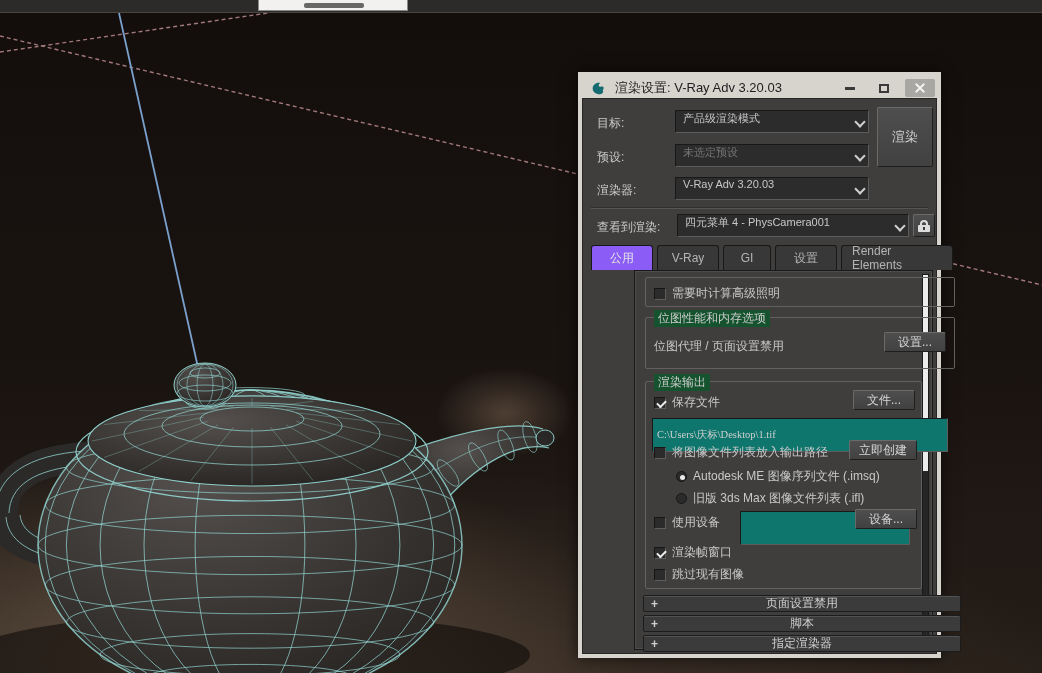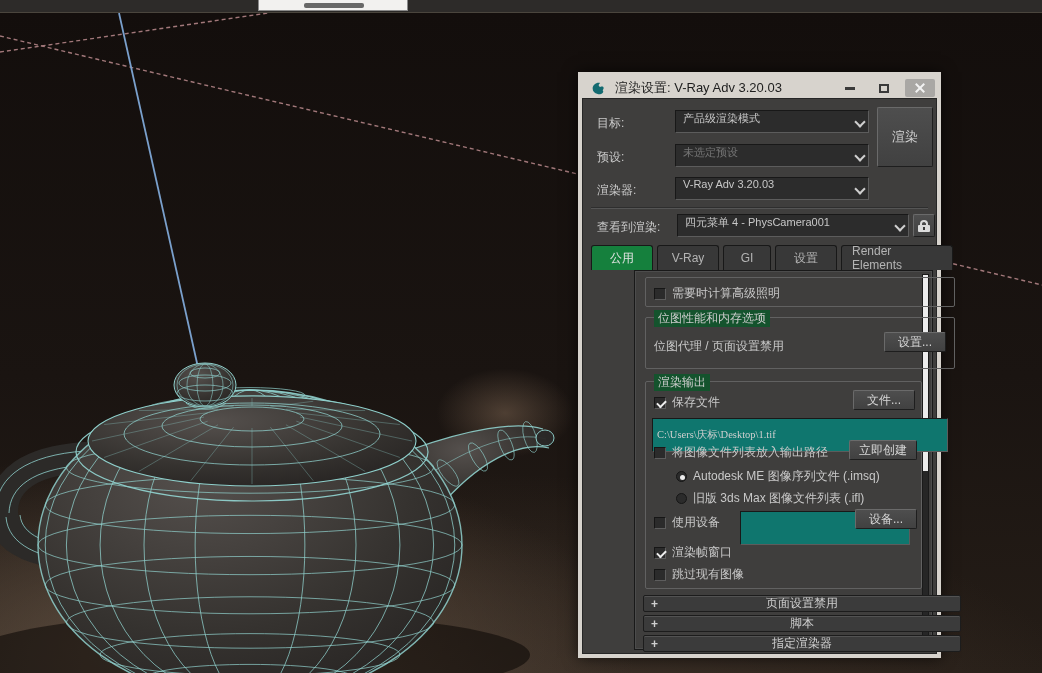--- a/index.html
+++ b/index.html
@@ -44,21 +44,21 @@
   .sel .chev::after{content:"";position:absolute;left:1px;top:0;width:6px;height:6px;border-right:2px solid #cfcfcf;border-bottom:2px solid #cfcfcf;transform:rotate(45deg);}
   .sel.dim{color:#757575;}
   .btn{position:absolute;background:linear-gradient(#4e4e4e,#414141);border:1px solid;border-color:#6a6a6a #1e1e1e #1e1e1e #6a6a6a;
        color:#d6d6d6;font-size:12px;display:flex;align-items:center;justify-content:center;white-space:nowrap;border-radius:2px;}
   .groove{position:absolute;left:8px;right:8px;height:2px;border-top:1px solid #2e2e2e;border-bottom:1px solid #555;}
 
   
   .tabs{position:absolute;left:8px;top:146px;height:25px;display:flex;gap:4px;}
   .tab{height:25px;display:flex;align-items:center;justify-content:center;font-size:12px;color:#b4b4b4;
        background:#383838;border:1px solid #181818;border-bottom:none;border-radius:3px 3px 0 0;padding:0 10px;}
-  .tab.active{background:#15803d;color:#e4e4e4;position:relative;z-index:2;}
+  .tab.active{background:#8b5cf6;color:#e4e4e4;position:relative;z-index:2;}
 
   
   .panel{position:absolute;left:3px;right:3px;top:171px;bottom:3px;border:1px solid #191919;background:#3f3e3d;box-shadow:inset 0 0 0 1px #4c4c4c;margin-left:48px;}
   .scrollbar{position:absolute;right:3px;top:3px;bottom:3px;width:7px;background:#262626;border:1px solid #1a1a1a;}
   .scroll-thumb{position:absolute;left:0;top:0;width:100%;height:53%;background:#ececec;}
 
   .group{position:absolute;border:1px solid #616161;border-radius:2px;}
   .group .legend{position:absolute;top:-8px;left:8px;background:#14532d;padding:0 4px;font-size:12px;color:#cccccc;white-space:nowrap;}
   .row-lbl{font-size:12px;color:#c9c9c9;white-space:nowrap;}
 

